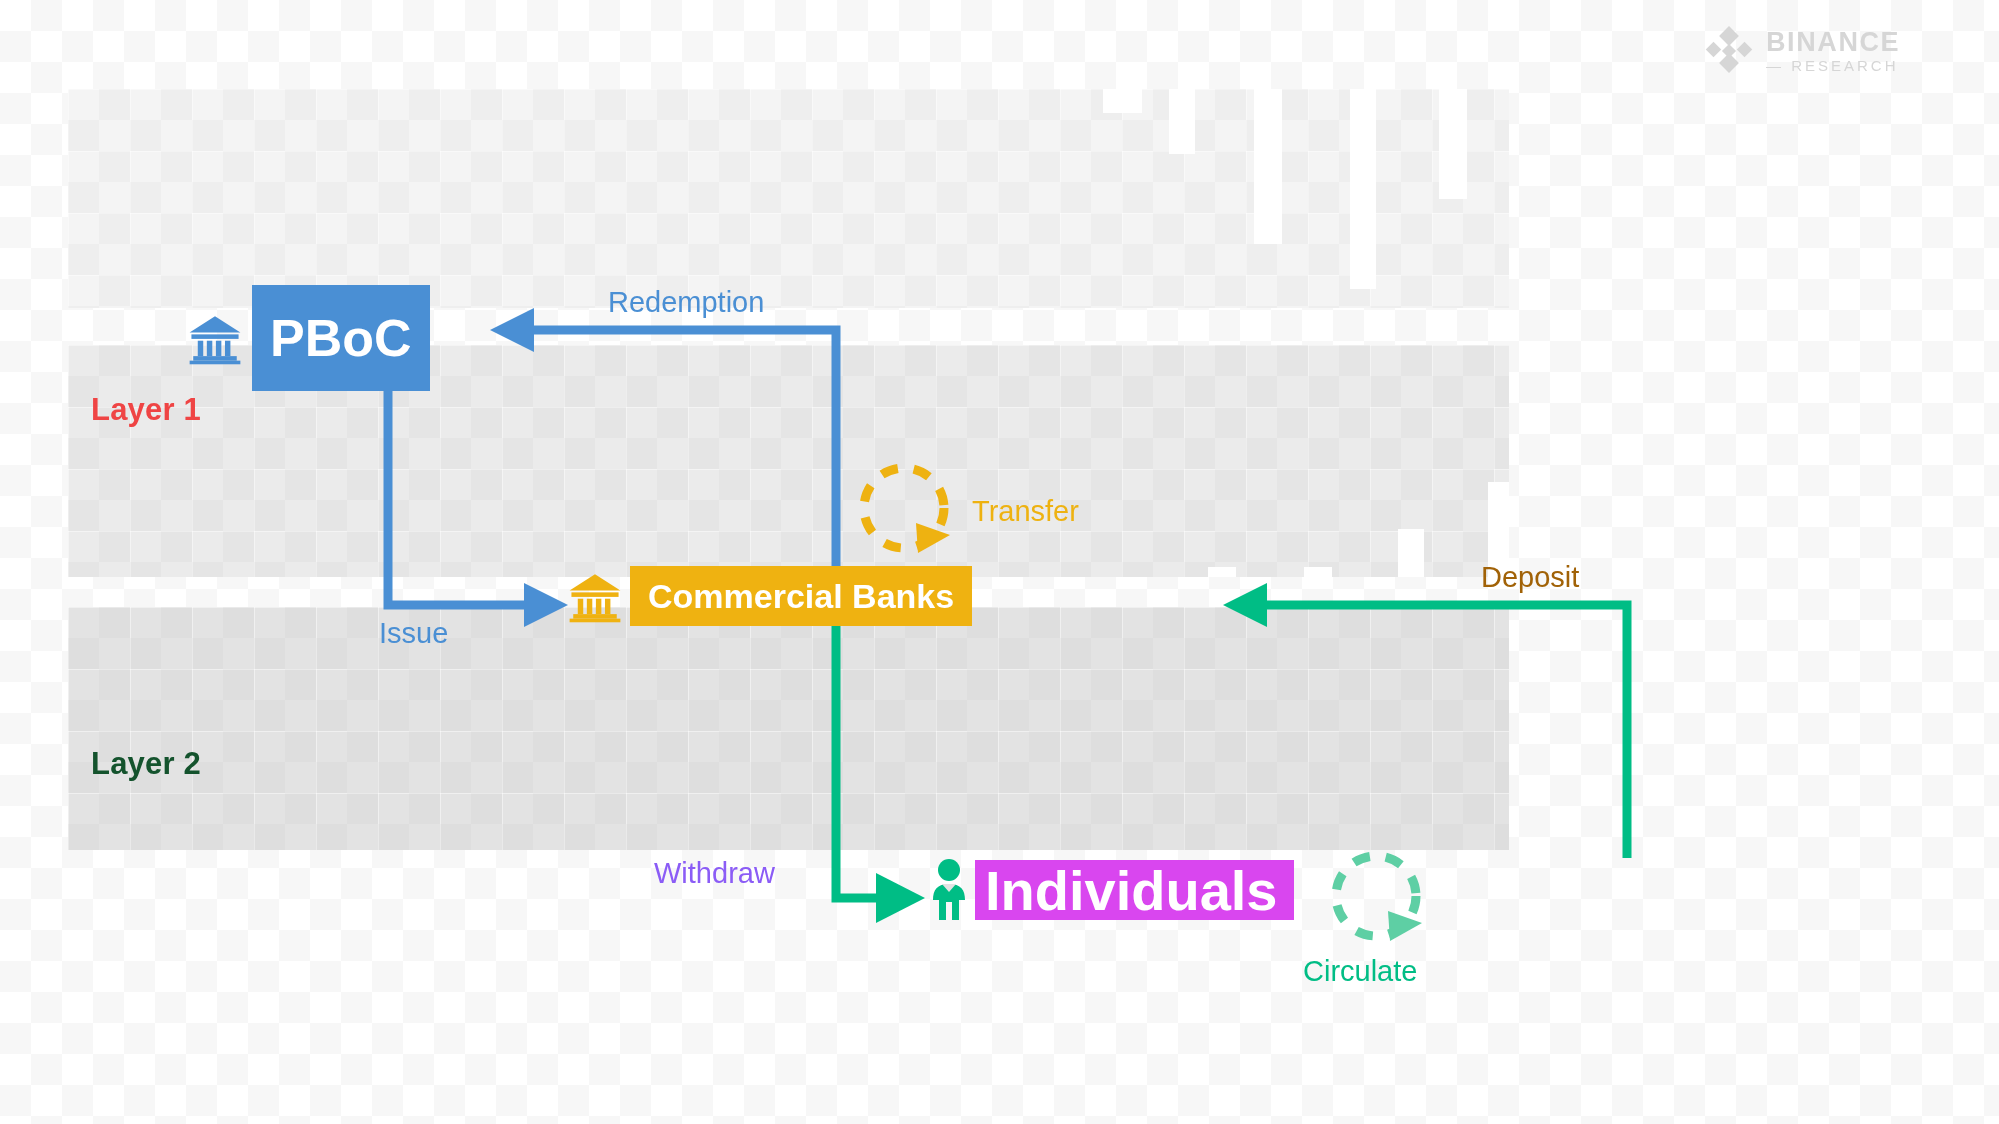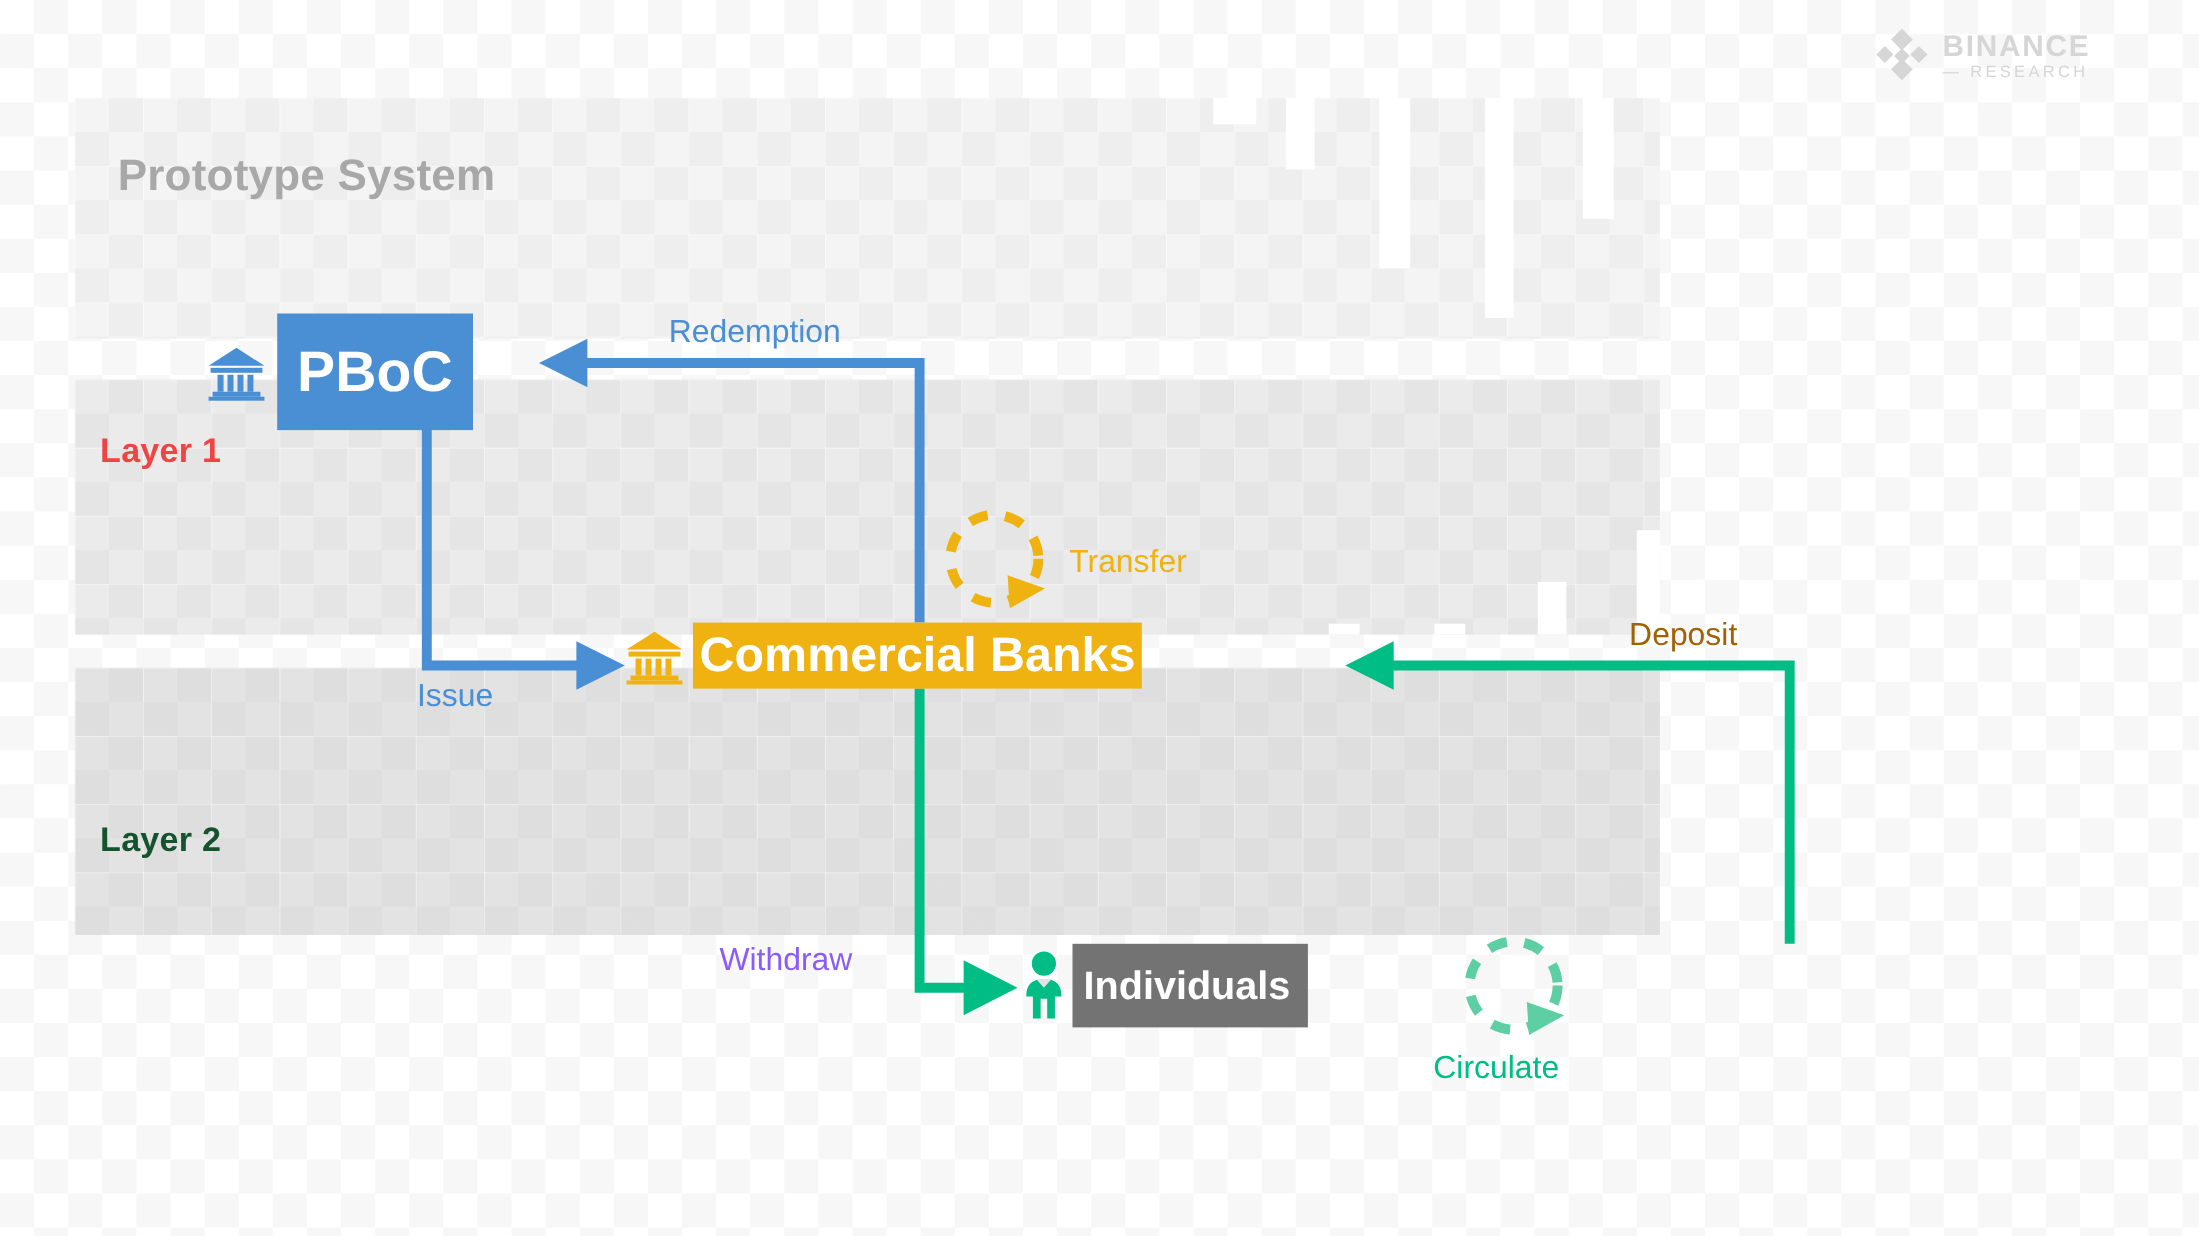--- a/index.html
+++ b/index.html
@@ -61,25 +61,25 @@
   .node{position:absolute;display:flex;align-items:center;}
   .node-box{display:flex;align-items:center;justify-content:center;
             color:#ffffff;font-weight:bold;white-space:nowrap;}
   .icon{flex:none;display:block;}
 
   #node-pboc{left:186px;top:285px;}
   #node-pboc .node-box{background:#4a8fd4;height:74px;padding:16px 18px;font-size:52px;}
   #node-pboc .icon{margin-right:8px;}
 
   #node-cbanks{left:566px;top:566px;}
-  #node-cbanks .node-box{background:#efb211;height:60px;padding:0 6px;font-size:44px;}
+  #node-cbanks .node-box{background:#efb211;height:60px;padding:0 18px;font-size:34px;}
   #node-cbanks .icon{margin-right:6px;}
 
   #node-individuals{left:925px;top:858px;}
-  #node-individuals .node-box{background:#737373;height:76px;padding:0 16px 0 10px;font-size:36px;}
+  #node-individuals .node-box{background:#d946ef;height:60px;padding:0 16px 0 10px;font-size:56px;}
   #node-individuals .icon{margin-right:2px;}
 
   #node-businesses{left:1449px;top:858px;}
   #node-businesses .node-box{background:#00bd85;height:60px;padding:0 10px 0 16px;font-size:44px;}
   #node-businesses .icon{margin-left:2px;}
 
   
   .edge-label{position:absolute;font-size:29px;white-space:nowrap;}
   #label-redemption{left:608px;top:286px;color:#4a8fd4;text-align:right;}
   #label-issue{left:379px;top:617px;color:#4a8fd4;}
@@ -126,21 +126,20 @@
     <div class="sky-up" style="left:1236px;width:28px;height:10px;"></div>
     <div class="sky-up" style="left:1330px;width:26px;height:48px;"></div>
     <div class="sky-up" style="left:1420px;width:26px;height:95px;"></div>
     <div class="sky-up" style="left:1316px;width:0px;height:0px;"></div>
   </div>
 
   <div class="band" id="band-bot">
     <div class="band-pattern"></div>
   </div>
 
-  <div id="page-title">Prototype System</div>
   <div class="layer-label" id="layer1-label">Layer 1</div>
   <div class="layer-label" id="layer2-label">Layer 2</div>
 
   <svg id="connectors">
 
     <g>
       <path d="M836,566 L836,330 L525,330" fill="none" stroke="#4a8fd4" stroke-width="9"></path>
       <polygon points="490,330 534,308 534,352" fill="#4a8fd4"></polygon>
     </g>
 

